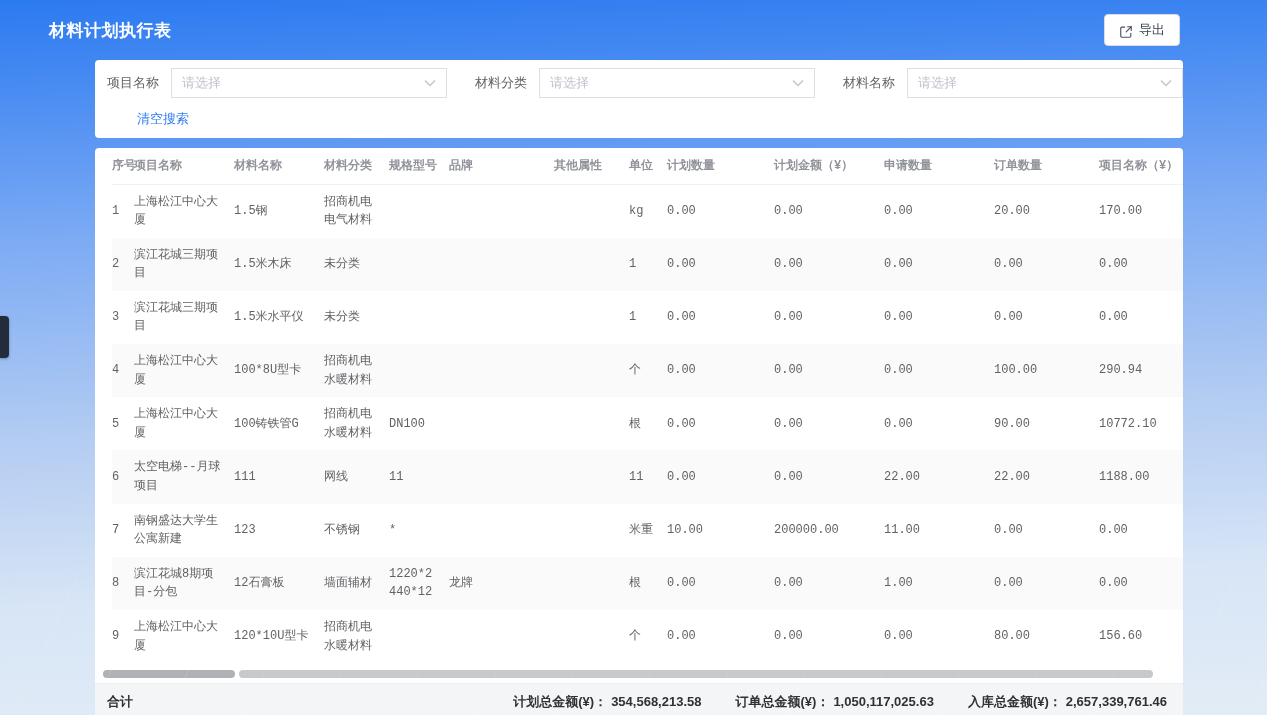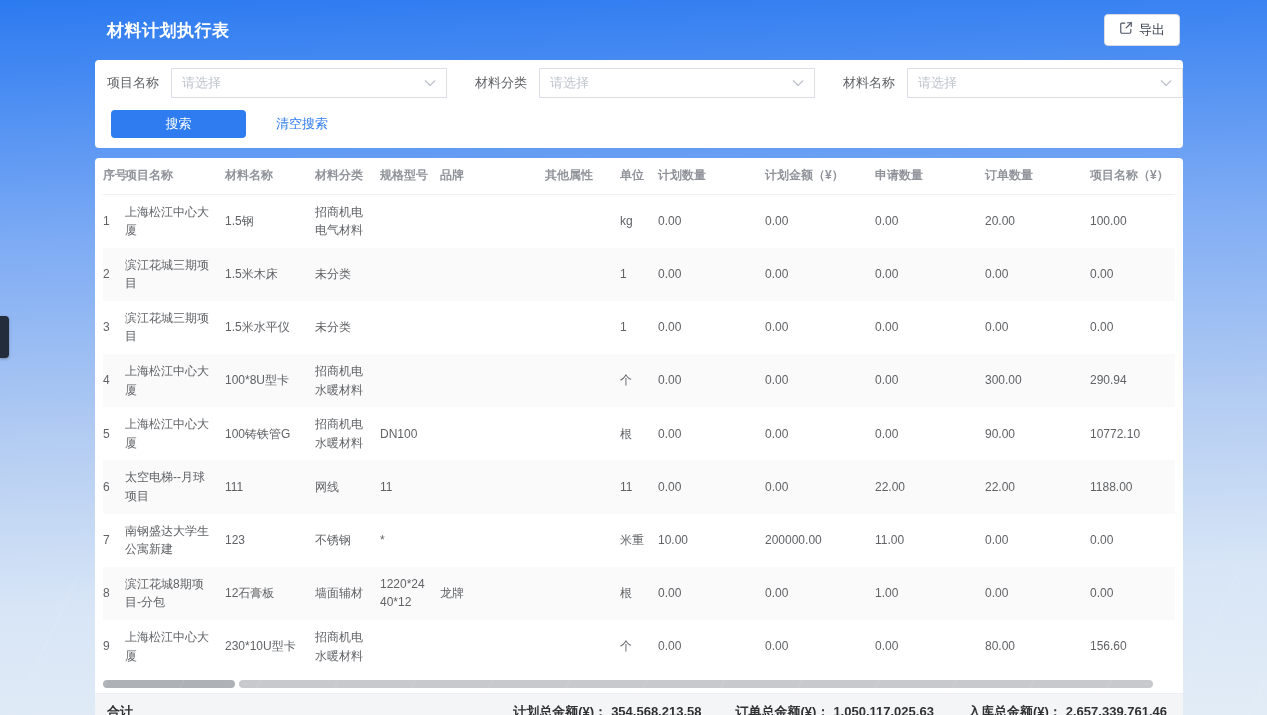--- a/index.html
+++ b/index.html
@@ -9,43 +9,43 @@
     background:linear-gradient(178deg,#2c7af0 0%,#4489f2 10%,#7dabf4 32%,#b3ccf2 58%,#d7e5f6 80%,#e2ecf6 100%);
     position:relative;
   }
   body::after{
     content:""; position:absolute; left:0; right:0; bottom:0; height:140px; pointer-events:none;
     background:repeating-linear-gradient(115deg, rgba(255,255,255,.18) 0 2px, transparent 2px 70px);
     opacity:.35;
   }
   
   .topbar{ height:60px; display:flex; align-items:center; justify-content:space-between;
-    padding:0 87px 0 107px; }
+    padding:0 87px 0 49px; }
   .page-title{ color:#fff; font-size:17px; font-weight:bold; letter-spacing:.5px; }
-  .export-btn{ display:flex; align-items:flex-start; gap:6px; background:#fff; border:1px solid #d9dce3;
+  .export-btn{ display:flex; align-items:flex-end; gap:6px; background:#fff; border:1px solid #d9dce3;
     border-radius:4px; padding:6px 14px; font-size:13px; color:#3c4353; cursor:pointer;
     font-family:inherit; }
   
   .card{ width:1088px; margin-left:95px; background:#fff; border-radius:4px; }
   .filter-card{ padding:8px 12px 10px; }
   .filter-row{ display:flex; align-items:center; }
   .filter-group{ display:flex; align-items:center; margin-right:28px; }
   .filter-group:last-child{ margin-right:0; }
   .filter-label{ font-size:13px; color:#606266; margin-right:12px; white-space:nowrap; }
   .select-box{ width:276px; height:30px; border:1px solid #dcdfe6; border-radius:0;
     display:flex; align-items:center; justify-content:space-between; padding:0 10px; cursor:pointer;
     background:#fff; }
   .select-placeholder{ font-size:13px; color:#bfc4cc; }
   .filter-actions{ display:flex; align-items:center; margin-top:12px; }
   .search-btn{ width:135px; height:28px; background:#2e7cf0; border:none; border-radius:4px;
     color:#fff; font-size:13px; cursor:pointer; margin-left:4px; font-family:inherit; }
   .clear-link{ font-size:13px; color:#2e7cf0; margin-left:30px; cursor:pointer; text-decoration:none; }
   
   .table-card{ margin-top:10px; padding:0; overflow:hidden; }
-  .tbl-wrap{ padding:0 8px; }
+  .tbl-wrap{ padding:0 17px;font-family:Liberation Mono, monospace; }
   table.tbl{ table-layout:fixed; width:1072px; border-collapse:collapse; }
   .tbl th{ font-size:12px; color:#909399; font-weight:bold; text-align:left; height:36px;
     padding:0 12px 0 0; border-bottom:1px solid #eef0f4; white-space:nowrap; }
   .tbl td{ font-size:12px; color:#606266; text-align:left; padding:8px 12px 8px 0;
     vertical-align:middle; line-height:1.55; word-wrap:break-word; }
   .tbl tbody tr{ height:47px; }
   .tbl tbody tr.stripe{ background:#fafafa; }
   .c0{width:22px;} .c1{width:100px;} .c2{width:90px;} .c3{width:65px;} .c4{width:60px;margin-left:28px;}
   .c5{width:105px;} .c6{width:75px;margin-top:19px;} .c7{width:38px;} .c8{width:107px;} .c9{width:110px;}
   .c10{width:110px;} .c11{width:105px;margin-top:9px;} .c12{width:85px;}
@@ -115,21 +115,20 @@
           <span class="select-placeholder">请选择</span>
           <span style="display:flex;">
             <svg width="12" height="8" viewBox="0 0 12 8" fill="none">
               <path d="M1 1.4L6 6.4L11 1.4" stroke="#c0c4cc" stroke-width="1.4"></path>
             </svg>
           </span>
         </div>
       </div>
     </div>
   <div class="filter-actions">
-    <button class="search-btn">搜索</button>
     <a class="clear-link">清空搜索</a>
   </div>
 </section>
 
 <section class="card table-card">
   <div class="tbl-wrap">
     <table class="tbl">
       <thead>
           <tr id="thead-row">
             <th class="c0">序号</th>
@@ -155,21 +154,21 @@
             <td class="c3">招商机电
 电气材料</td>
             <td class="c4"></td>
             <td class="c5"></td>
             <td class="c6"></td>
             <td class="c7">kg</td>
             <td class="c8">0.00</td>
             <td class="c9">0.00</td>
             <td class="c10">0.00</td>
             <td class="c11">20.00</td>
-            <td class="c12">100.00</td>
+            <td class="c12">170.00</td>
           </tr>
           <tr class="stripe">
             <td class="c0">2</td>
             <td class="c1">滨江花城三期项目</td>
             <td class="c2">1.5米木床</td>
             <td class="c3">未分类</td>
             <td class="c4"></td>
             <td class="c5"></td>
             <td class="c6"></td>
             <td class="c7">1</td>
@@ -200,21 +199,21 @@
             <td class="c2">100*8U型卡</td>
             <td class="c3">招商机电
 水暖材料</td>
             <td class="c4"></td>
             <td class="c5"></td>
             <td class="c6"></td>
             <td class="c7">个</td>
             <td class="c8">0.00</td>
             <td class="c9">0.00</td>
             <td class="c10">0.00</td>
-            <td class="c11">300.00</td>
+            <td class="c11">100.00</td>
             <td class="c12">290.94</td>
           </tr>
           <tr>
             <td class="c0">5</td>
             <td class="c1">上海松江中心大厦</td>
             <td class="c2">100铸铁管G</td>
             <td class="c3">招商机电
 水暖材料</td>
             <td class="c4">DN100</td>
             <td class="c5"></td>
@@ -267,21 +266,21 @@
             <td class="c7">根</td>
             <td class="c8">0.00</td>
             <td class="c9">0.00</td>
             <td class="c10">1.00</td>
             <td class="c11">0.00</td>
             <td class="c12">0.00</td>
           </tr>
           <tr>
             <td class="c0">9</td>
             <td class="c1">上海松江中心大厦</td>
-            <td class="c2">230*10U型卡</td>
+            <td class="c2">120*10U型卡</td>
             <td class="c3">招商机电
 水暖材料</td>
             <td class="c4"></td>
             <td class="c5"></td>
             <td class="c6"></td>
             <td class="c7">个</td>
             <td class="c8">0.00</td>
             <td class="c9">0.00</td>
             <td class="c10">0.00</td>
             <td class="c11">80.00</td>

